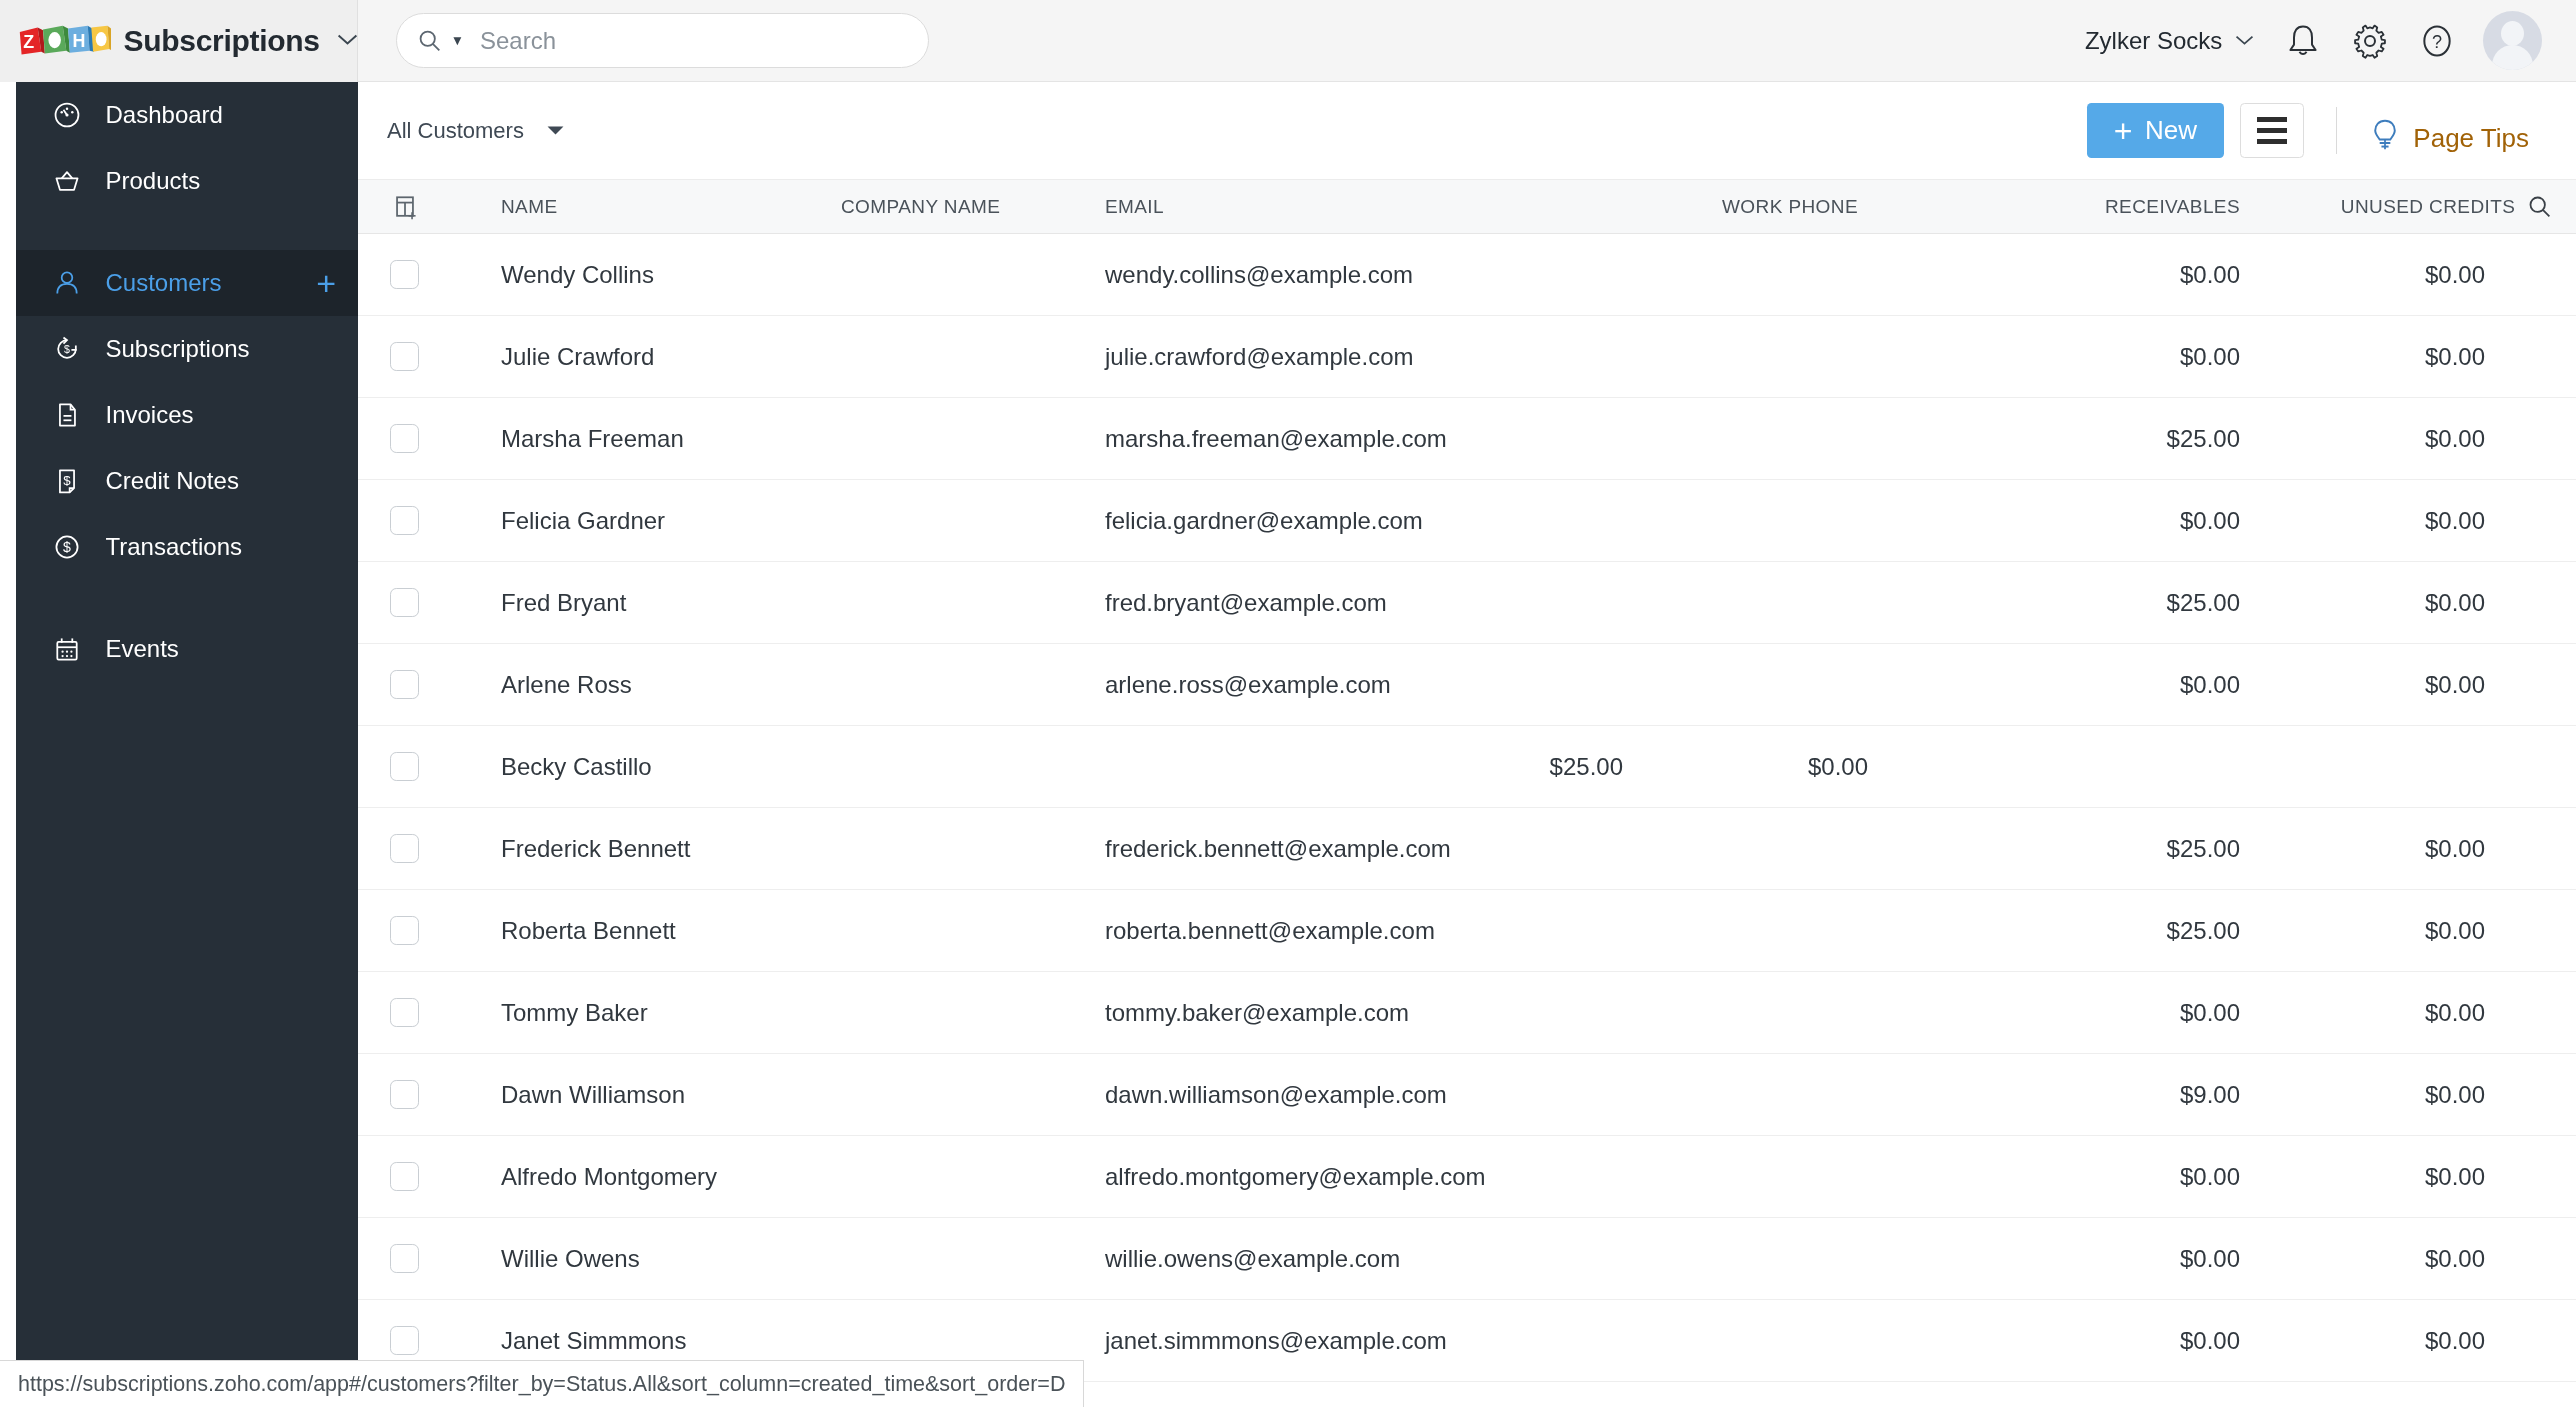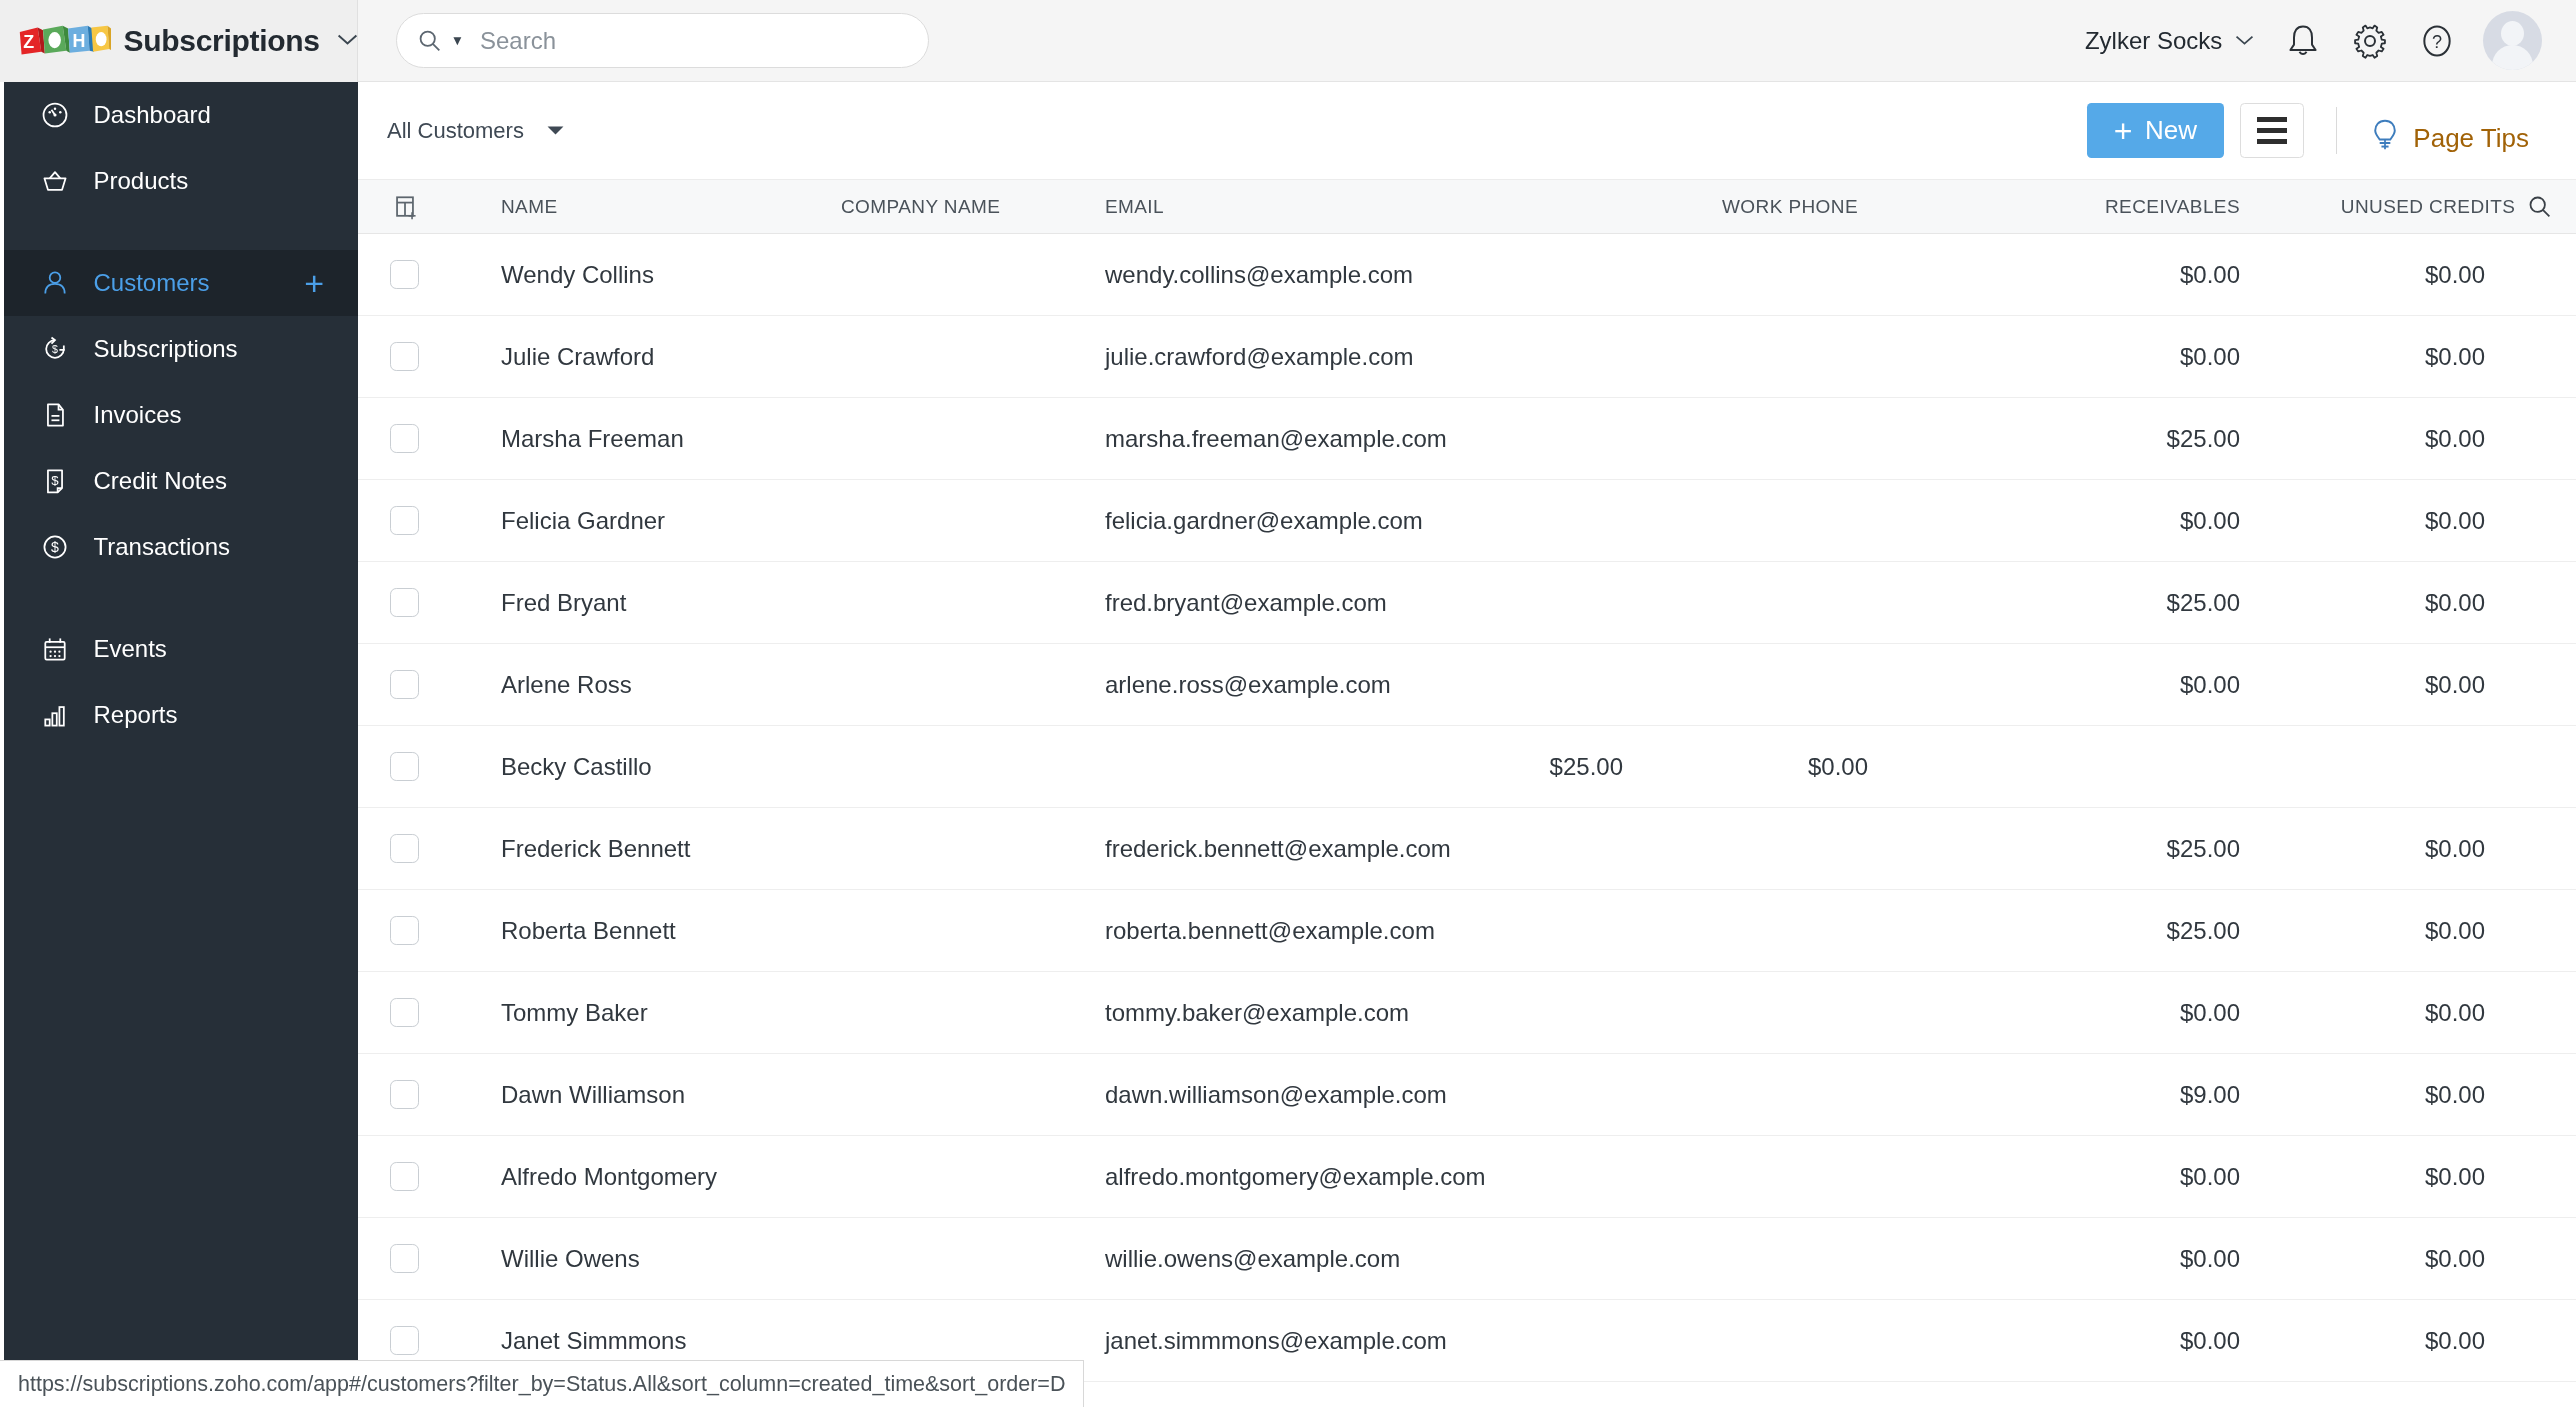--- a/index.html
+++ b/index.html
@@ -75,21 +75,21 @@
     position: absolute; width: 23px; height: 25px; border-radius: 50%;
     background: #f2f4f7; left: 18px; top: 9.8px;
   }
   .avatar .body {
     position: absolute; width: 41px; height: 30px; border-radius: 20.6px 20.6px 0 0;
     background: #f2f4f7; left: 9px; top: 34px;
   }
 
   
   .sidebar {
-    position: absolute; top: 82px; left: 4px;
+    position: absolute; top: 82px; left: 16px;
     width: 358px; height: 1326px;
     background: #262f38;
   }
   .nav-item {
     height: 66px; display: flex; align-items: center;
     padding-left: 34px; color: #ffffff;
     font-size: 24px; position: relative;
   }
   .nav-item .nav-icon {
     width: 34px; height: 34px; flex: 0 0 auto;
@@ -374,30 +374,20 @@
           <circle cx="17" cy="20" r="1.3" fill="currentColor"></circle>
           <circle cx="22" cy="20" r="1.3" fill="currentColor"></circle>
           <circle cx="12" cy="25" r="1.3" fill="currentColor"></circle>
           <circle cx="17" cy="25" r="1.3" fill="currentColor"></circle>
           <circle cx="22" cy="25" r="1.3" fill="currentColor"></circle>
         </svg>
     </span>
     <span>Events</span>
   </div>
 
-  <div class="nav-item">
-    <span class="nav-icon">
-      <svg width="30" height="30" viewBox="0 0 34 34">
-          <rect x="6" y="22" width="5" height="7" fill="none" stroke="currentColor" stroke-width="2"></rect>
-          <rect x="14" y="15" width="5" height="14" fill="none" stroke="currentColor" stroke-width="2"></rect>
-          <rect x="22" y="8" width="5" height="21" fill="none" stroke="currentColor" stroke-width="2"></rect>
-        </svg>
-    </span>
-    <span>Reports</span>
-  </div>
 </nav>
 
 <main class="main">
 
   <div class="page-header">
     <span class="page-title">All Customers</span>
     <span class="title-caret">
       <svg width="23" height="14.3" viewBox="0 0 26 16">
           <polygon points="4,5 22,5 13,14" fill="#3f4954"></polygon>
         </svg>

